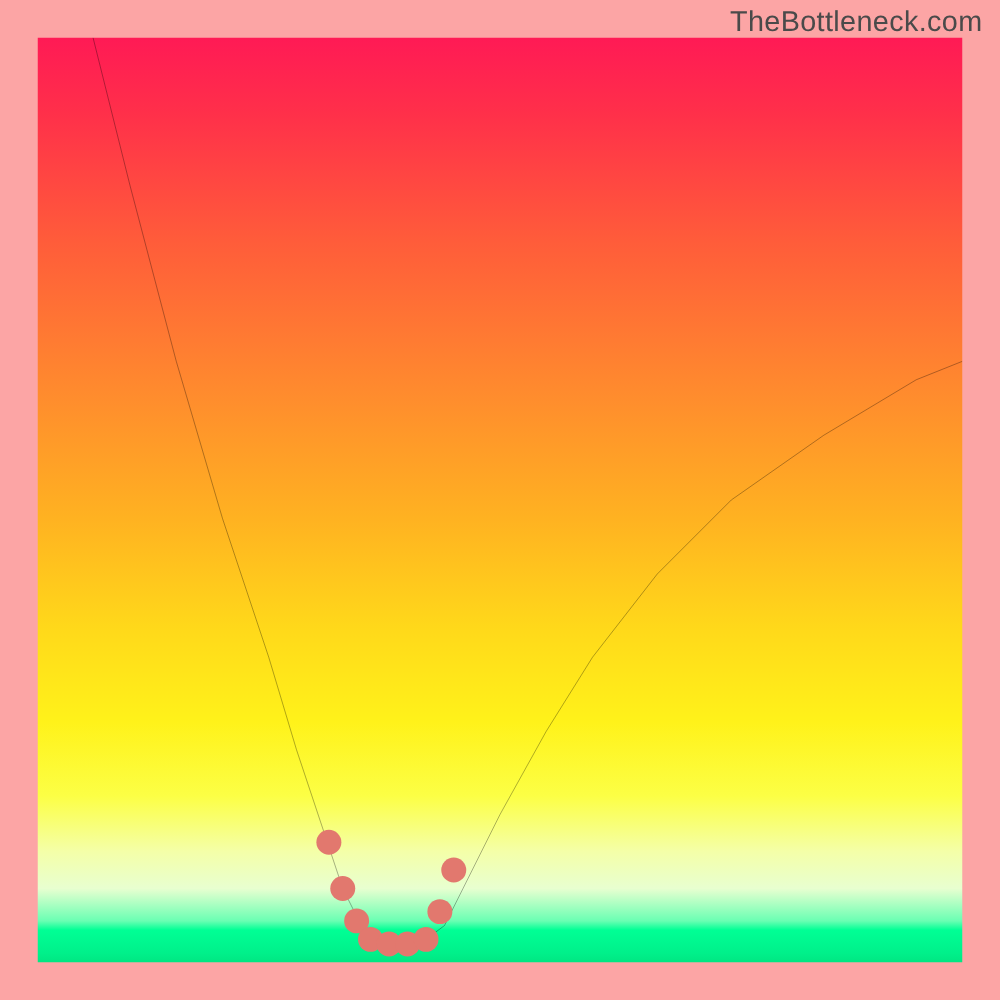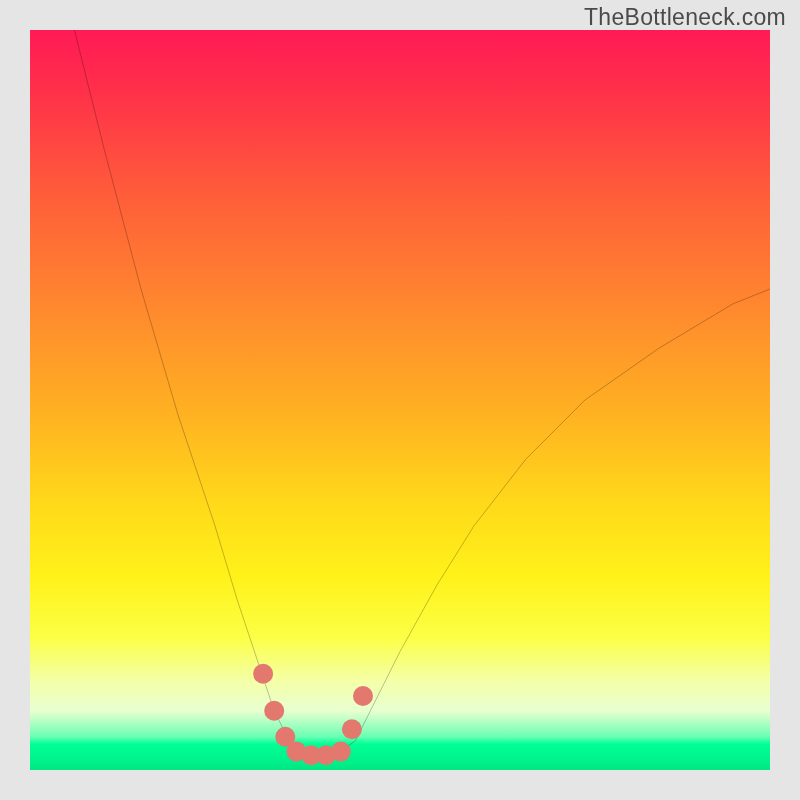--- a/index.html
+++ b/index.html
@@ -7,21 +7,21 @@
     padding: 0;
     width: 800px;
     height: 800px;
     background: #000;
     font-family: Arial, Helvetica, sans-serif;
     overflow: hidden;
   }
   .frame {
     position: absolute;
     inset: 0;
-    background: #e5e5e5;
+    background: #fca5a5;
   }
   .plot-area {
     position: absolute;
     left: 30px;
     top: 30px;
     width: 740px;
     height: 740px;
     overflow: hidden;
   }
   .gradient-bg {

